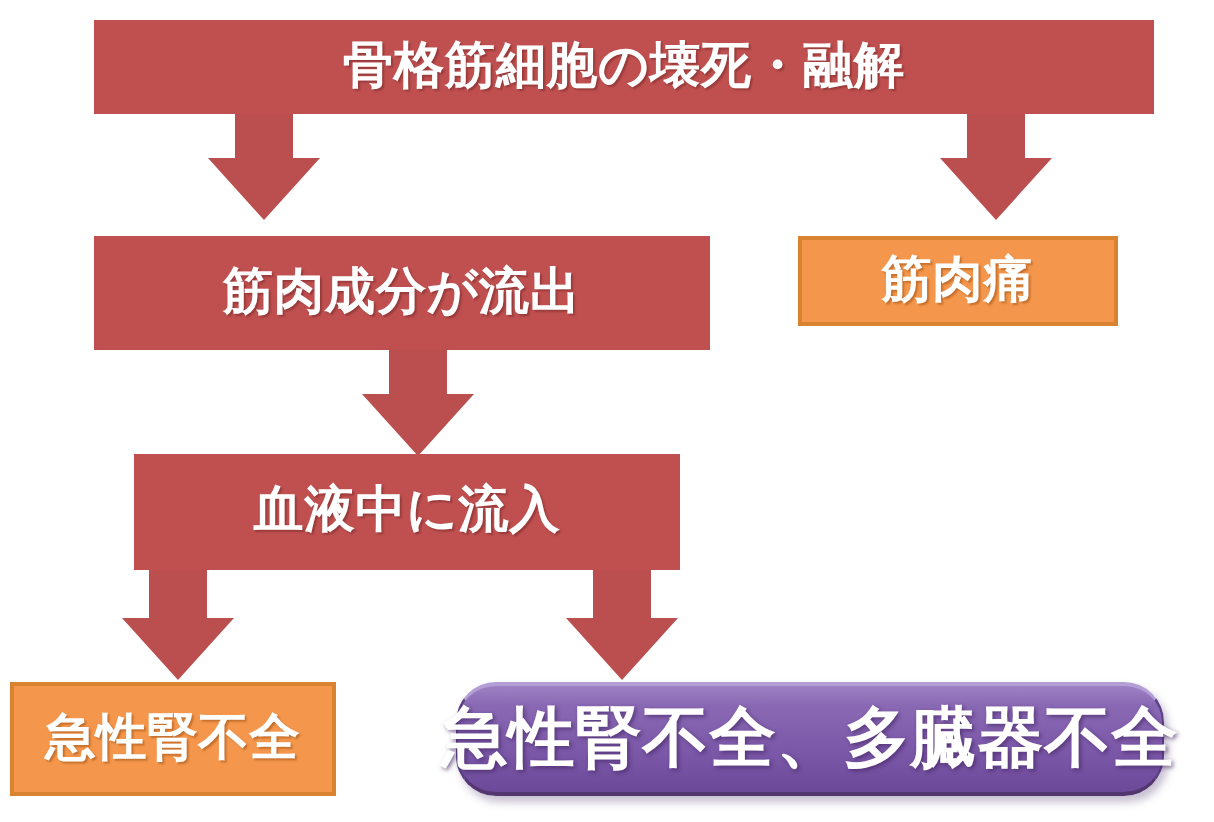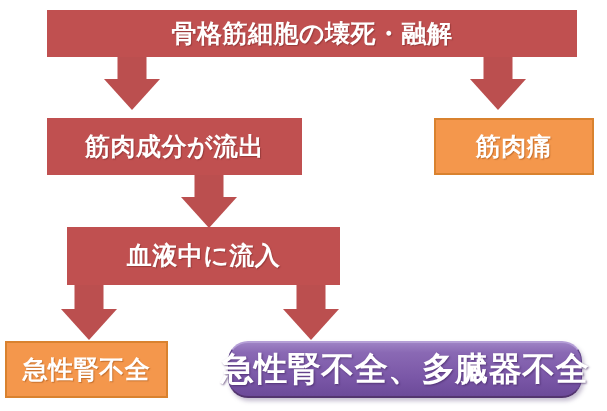--- a/index.html
+++ b/index.html
@@ -86,25 +86,25 @@
   <div class="arrow" style="left:104px; top:57px; width:56px; height:53px;">
     <div class="stem" style="width:29px; height:24px;"></div>
     <div class="head" style="top:22px;"></div>
   </div>
 
   <div class="arrow" style="left:470px; top:57px; width:56px; height:53px;">
     <div class="stem" style="width:29px; height:24px;"></div>
     <div class="head" style="top:22px;"></div>
   </div>
 
-  <div class="node node-red" style="left:47px; top:118px; width:255px; height:57px; font-size:25px;">
+  <div class="node node-red" style="left:47px; top:118px; width:308px; height:57px; font-size:25px;">
     <span>筋肉成分が流出</span>
   </div>
 
-  <div class="node node-orange" style="left:434px; top:118px; width:160px; height:57px; font-size:25px;">
+  <div class="node node-orange" style="left:399px; top:118px; width:160px; height:45px; font-size:25px;">
     <span>筋肉痛</span>
   </div>
 
   <div class="arrow" style="left:181px; top:175px; width:56px; height:53px;">
     <div class="stem" style="width:29px; height:24px;"></div>
     <div class="head" style="top:22px;"></div>
   </div>
 
   <div class="node node-red" style="left:47px; top:227px; width:273px; height:58px; font-size:25px;margin-left:20px;">
     <span>血液中に流入</span>

